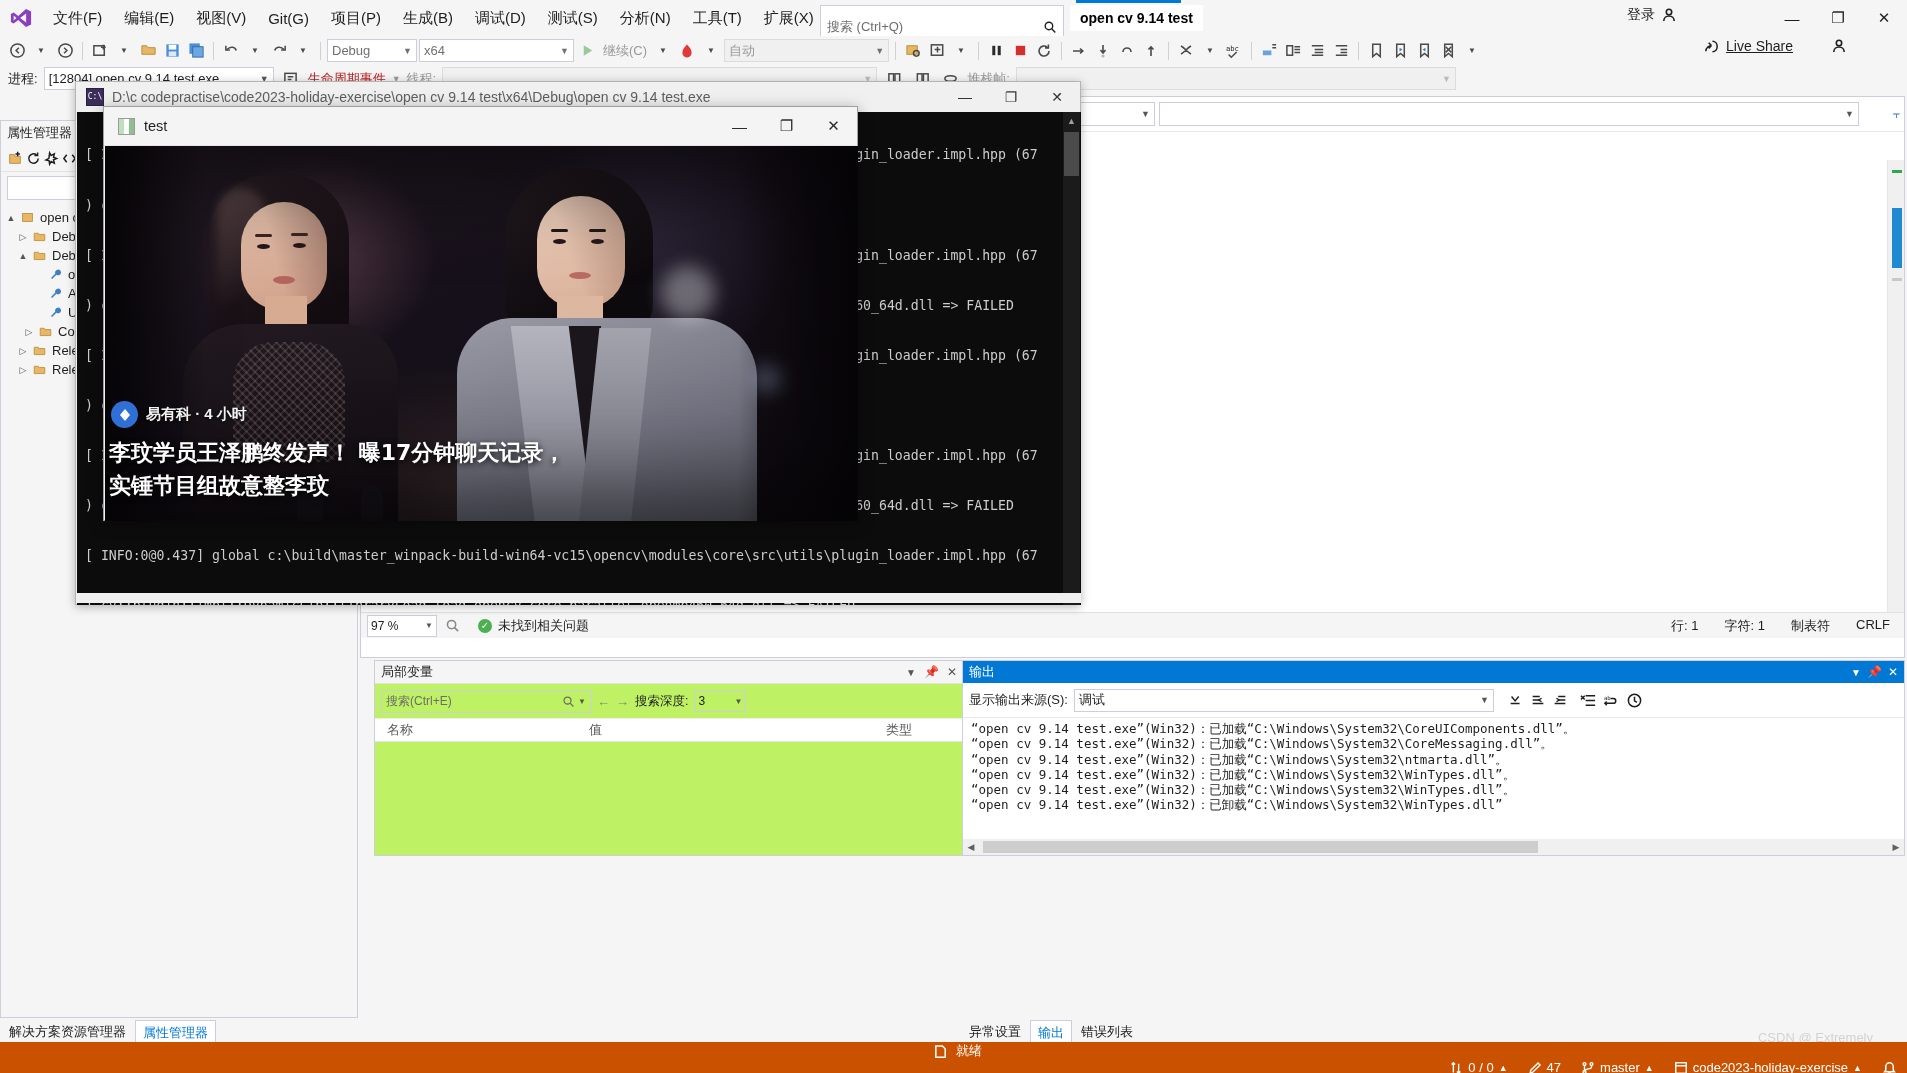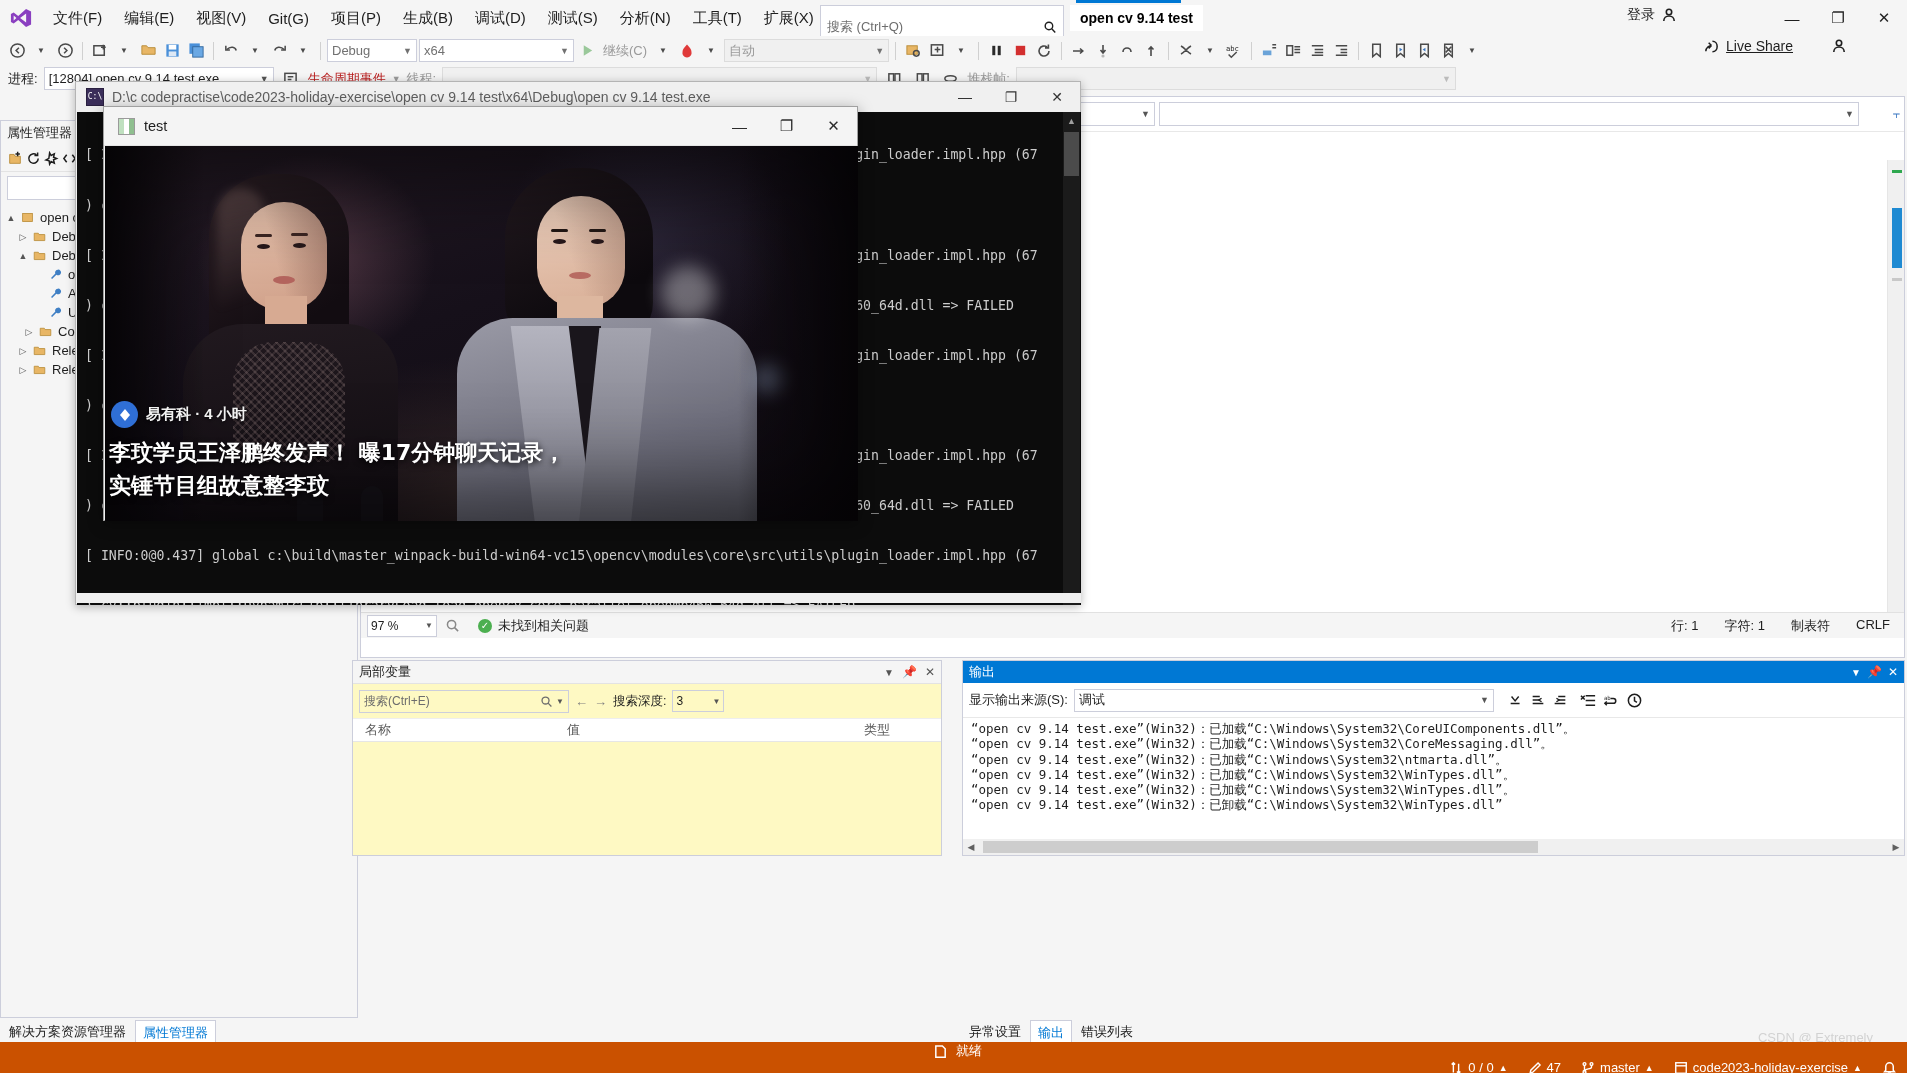--- a/index.html
+++ b/index.html
@@ -61,21 +61,21 @@
   #ed-body{position:relative;height:506px;background:#fff;}
   #ed-statusbar{position:absolute;left:0;bottom:0;width:100%;height:26px;background:#f5f5f5;border-top:1px solid #e1e1e1;display:flex;align-items:center;font-size:13px;box-sizing:border-box;}
   .zoom-combo{margin-left:6px;width:62px;height:20px;border:1px solid #cccedb;background:#fff;display:flex;align-items:center;justify-content:space-between;padding:0 3px;font-size:12px;}
   .err-ok{display:flex;align-items:center;gap:6px;margin-left:18px;font-size:13px;}
   .ok-circle{width:14px;height:14px;border-radius:50%;background:#4caf50;color:#fff;font-size:10px;display:flex;align-items:center;justify-content:center;}
   .ed-right{margin-left:auto;display:flex;gap:26px;padding-right:14px;font-size:13px;color:#1e1e1e;}
   #ed-scroll-right{position:absolute;right:0;top:28px;width:16px;height:478px;background:#f0f0f0;border-left:1px solid #e6e6e6;}
   .scroll-mark{position:absolute;right:2px;width:10px;height:3px;}
 
   
-  #locals{position:absolute;left:352px;top:660px;width:590px;height:196px;background:#fef9c3;border:1px solid #cccedb;box-sizing:border-box;}
+  #locals{position:absolute;left:374px;top:660px;width:590px;height:196px;background:#bef264;border:1px solid #cccedb;box-sizing:border-box;}
   #locals-head{height:22px;background:#f5f5f5;display:flex;align-items:center;padding:0 6px;font-size:13px;border-bottom:1px solid #e3e3e3;}
   #locals-head .ttl{flex:1;}
   #locals-tools{height:28px;display:flex;align-items:center;gap:6px;padding:3px 6px;}
   #locals-search{flex:0 0 200px;height:21px;border:1px solid #cccedb;display:flex;align-items:center;padding:0 4px;font-size:12px;color:#6d6d6d;}
   .lt-ico{font-size:13px;color:#808080;}
   #depth-combo{width:44px;height:20px;border:1px solid #cccedb;display:flex;align-items:center;justify-content:space-between;padding:0 3px;font-size:12px;}
   #locals-cols{height:22px;display:flex;align-items:center;font-size:13px;color:#5a5a5a;border-top:1px solid #eee;border-bottom:1px solid #e6e6e6;background:#fff;}
   #locals-cols div{padding-left:12px;}
 
   

